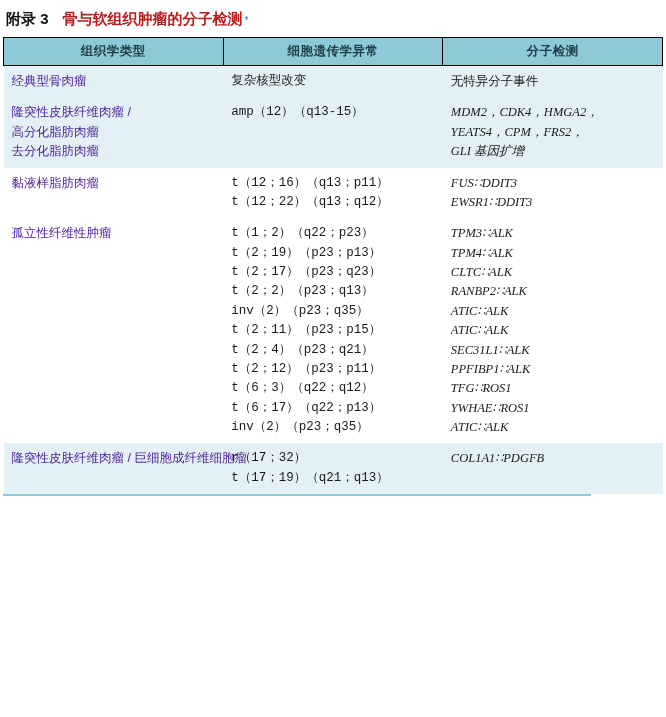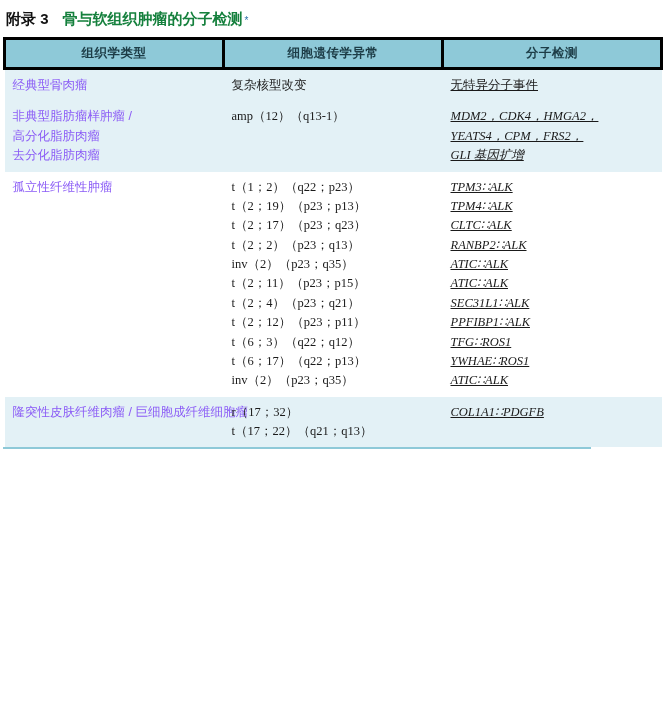--- a/index.html
+++ b/index.html
@@ -28,21 +28,21 @@
   }
   .title-label {
     font-weight: bold;
     font-size: 15px;
     color: #111111;
     white-space: nowrap;
   }
   .title-text {
     font-weight: bold;
     font-size: 15px;
-    color: #15803d;
+    color: #b91c1c;
     margin-left: 14px;
     white-space: nowrap;
   }
   .title-sup {
     font-size: 10px;
     vertical-align: super;
     color: #2b6fa8;
     margin-left: 2px;
   }
   table.tbl {
@@ -52,47 +52,46 @@
     table-layout: fixed;
   }
   table.tbl th {
     background: #8ec9d8;
     color: #1d3d47;
     font-family: "Liberation Sans", sans-serif;
     font-weight: bold;
     font-size: 12.5px;
     text-align: center;
     padding: 5px 20px;
-    border: 3px solid #000000;
+    border: 1px solid #000000;
     letter-spacing: 0.5px;
   }
   table.tbl td {
     font-size: 12.5px;
     padding: 6px 8px;
     vertical-align: top;
     border: none;
     line-height: 1.55;
   }
   tr.band-a td { background: #e3f1f6; }
   tr.band-b td { background: #ffffff; }
   td.col-hist {
     width: 290px;
     font-family: "Liberation Sans", sans-serif;
     font-size: 12.5px;
-    color: #8b5cf6;
+    color: #4c1d95;
   }
   td.col-cyto {
     width: 175px;
-    font-family: Liberation Serif, serif;
+    font-family: Liberation Mono, monospace;
   }
   td.col-mol {
     width: 190px;
     font-family: "Liberation Serif", serif;
     font-style: italic;
-    text-decoration: underline;
   }
   td.col-mol.plain {
     font-style: normal;
     font-family: "Liberation Sans", sans-serif;
   }
   .lines > div {
     white-space: nowrap;
   }
   .hist-lines > div {
     white-space: nowrap;
@@ -136,35 +135,54 @@
           </td>
           <td class="col-mol plain">
             <div class="lines">
               <div>无特异分子事件</div>
             </div>
           </td>
         </tr>
         <tr class="band-a">
           <td class="col-hist">
             <div class="hist-lines">
-              <div>非典型脂肪瘤样肿瘤 /</div>
+              <div>隆突性皮肤纤维肉瘤 /</div>
               <div>高分化脂肪肉瘤</div>
               <div>去分化脂肪肉瘤</div>
             </div>
           </td>
           <td class="col-cyto">
             <div class="lines">
-              <div>amp（12）（q13-1）</div>
+              <div>amp（12）（q13-15）</div>
             </div>
           </td>
           <td class="col-mol">
             <div class="lines">
               <div>MDM2，CDK4，HMGA2，</div>
               <div>YEATS4，CPM，FRS2，</div>
               <div>GLI 基因扩增</div>
+            </div>
+          </td>
+        </tr>
+        <tr class="band-b">
+          <td class="col-hist">
+            <div class="hist-lines">
+              <div>黏液样脂肪肉瘤</div>
+            </div>
+          </td>
+          <td class="col-cyto">
+            <div class="lines">
+              <div>t（12；16）（q13；p11）</div>
+              <div>t（12；22）（q13；q12）</div>
+            </div>
+          </td>
+          <td class="col-mol">
+            <div class="lines">
+              <div>FUS∷DDIT3</div>
+              <div>EWSR1∷DDIT3</div>
             </div>
           </td>
         </tr>
         <tr class="band-b">
           <td class="col-hist">
             <div class="hist-lines">
               <div>孤立性纤维性肿瘤</div>
             </div>
           </td>
           <td class="col-cyto">
@@ -200,21 +218,21 @@
         </tr>
         <tr class="band-a">
           <td class="col-hist">
             <div class="hist-lines">
               <div>隆突性皮肤纤维肉瘤 / 巨细胞成纤维细胞瘤</div>
             </div>
           </td>
           <td class="col-cyto">
             <div class="lines">
               <div>r（17；32）</div>
-              <div>t（17；22）（q21；q13）</div>
+              <div>t（17；19）（q21；q13）</div>
             </div>
           </td>
           <td class="col-mol">
             <div class="lines">
               <div>COL1A1∷PDGFB</div>
             </div>
           </td>
         </tr>
       </tbody>
   </table>

